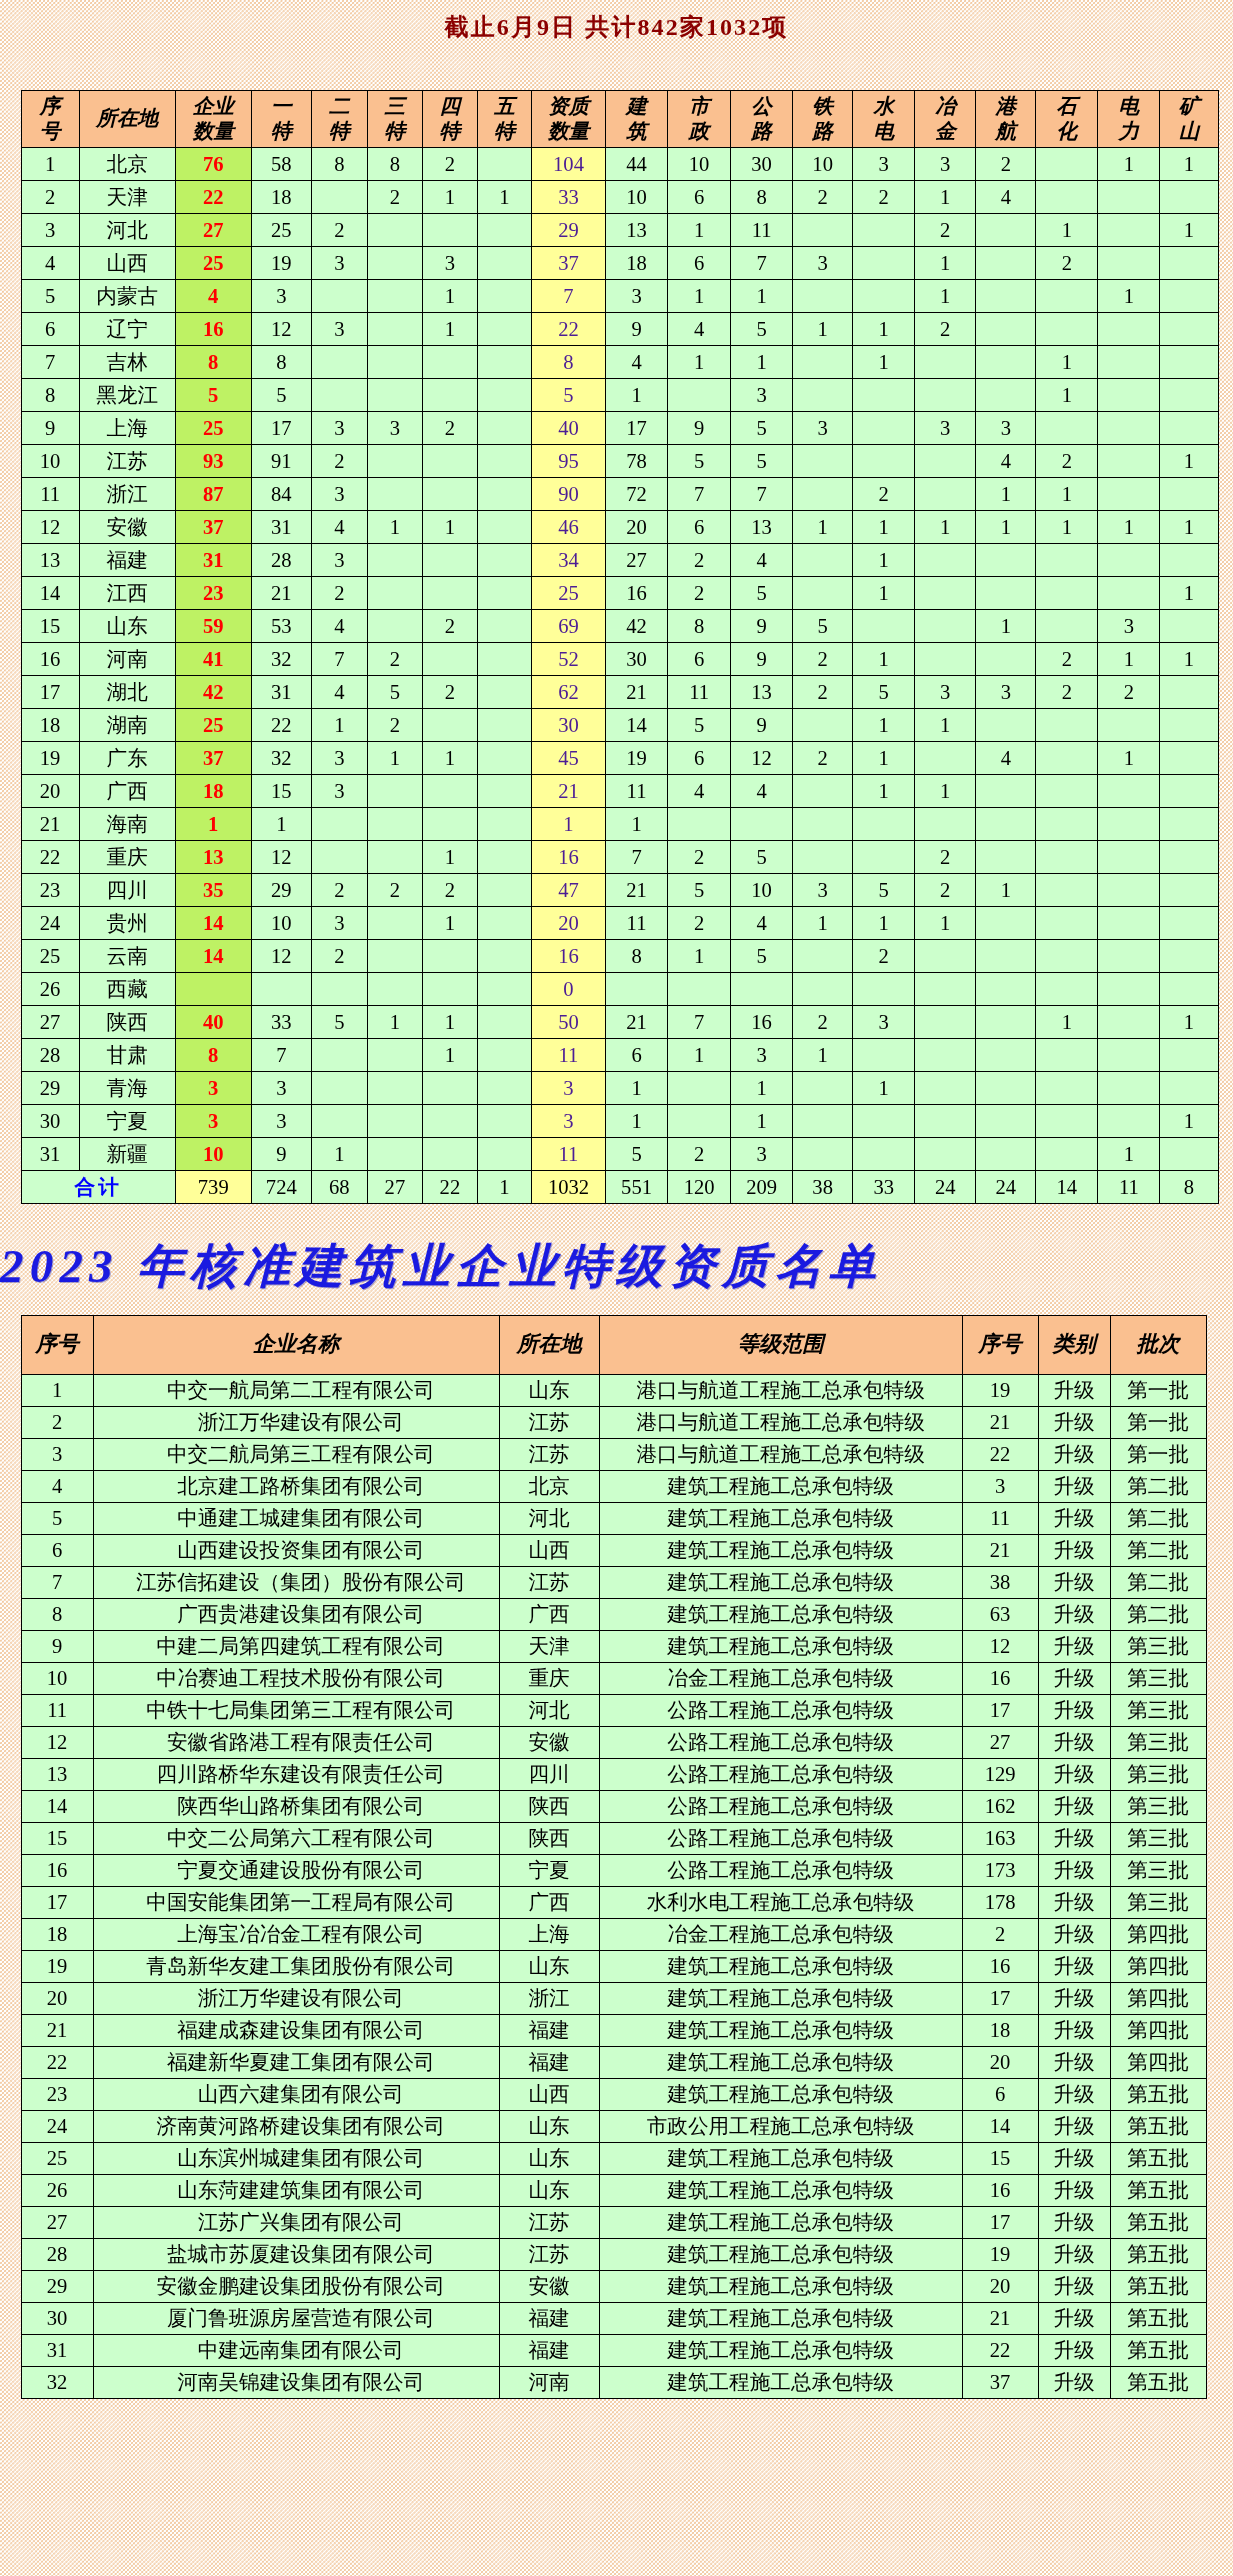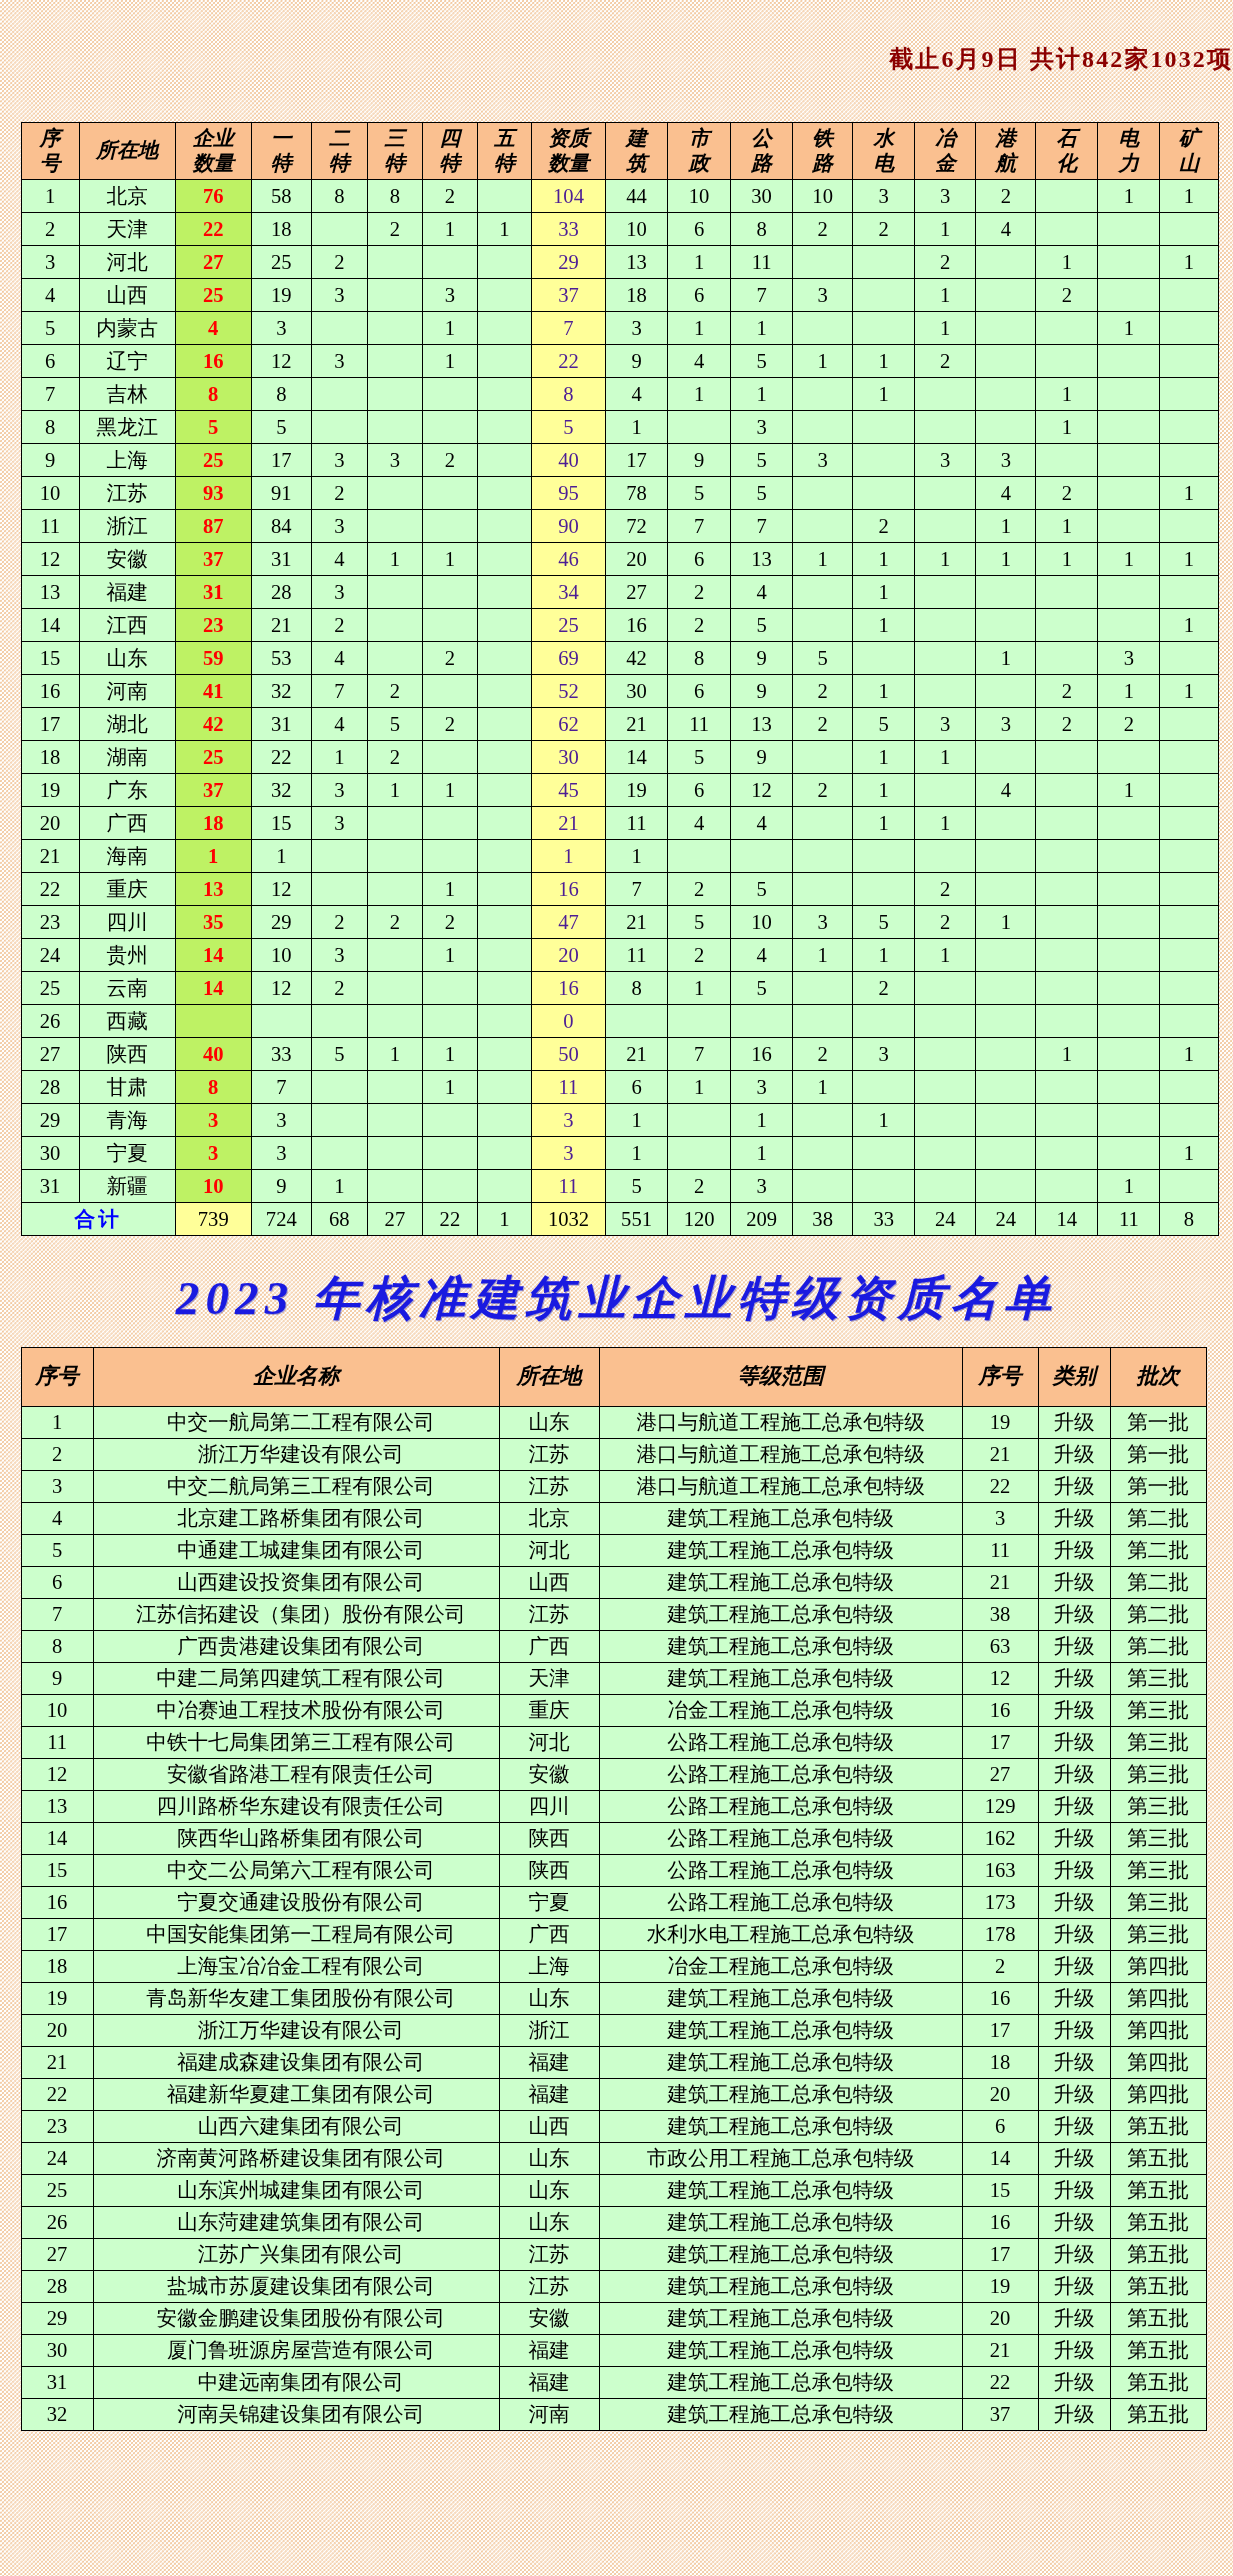--- a/index.html
+++ b/index.html
@@ -13,22 +13,22 @@
     background-position:0 0,2.1px 2.1px;
     background-size:4.1px 4.1px;
     padding-top:11.3px;
   }
   .main-title{
     text-align:center;color:#1a1ae0;font-size:49px;font-weight:bold;font-style:italic;
     letter-spacing:7.2px;margin:9.3px 15.5px 0 15.5px;line-height:1.15;
     text-shadow:1px 1px 0 rgba(20,20,160,.35);
   }
   .subtitle{
-    text-align:right;color:#8b0000;font-size:24px;font-weight:bold;
-    letter-spacing:2.1px;margin-top:32px;
+    text-align:center;color:#8b0000;font-size:24px;font-weight:bold;
+    letter-spacing:2.1px;
   }
   table{border-collapse:collapse;table-layout:fixed;background:#ccffcc;}
   #table1{margin:47px 0 0 20.6px;width:1198px;}
   #table2{margin:21.6px 0 0 20.6px;width:1185px;padding-left:48px;}
   th,td{
     border:1.5px solid #000;text-align:center;vertical-align:middle;
     font-size:20.6px;color:#000;overflow:hidden;padding:0;
   }
   #table1 th,#table2 th{
     background:#fac090;font-style:italic;font-weight:bold;
@@ -37,21 +37,21 @@
   #table1 th{height:56px;}
   #table1 td{height:32px;}
   #table2 th{height:58px;font-size:21.6px;}
   #table2 td{height:31px;}
   td.c-qty{background:#bef264;color:#ff0000;font-weight:bold;}
   td.c-zz{background:#ffff99;color:#4c1d95;}
   td.c-total-label{color:#0000ff;font-weight:bold;letter-spacing:3.1px;}
   td.c-total-yellow{background:#ffff99;color:#000;}
   #table2 td.c-name{text-align:center;padding-left:9.3px;}
   .second-title{
-    text-align:center;color:#1a1ae0;font-size:47px;font-weight:bold;font-style:italic;
+    text-align:left;color:#1a1ae0;font-size:47px;font-weight:bold;font-style:italic;
     letter-spacing:6.2px;margin-top:37px;line-height:1.1;
     text-shadow:1px 1px 0 rgba(20,20,160,.35);
   }
 </style>
 </head>
 <body>
 
 <div class="page">
 
 

